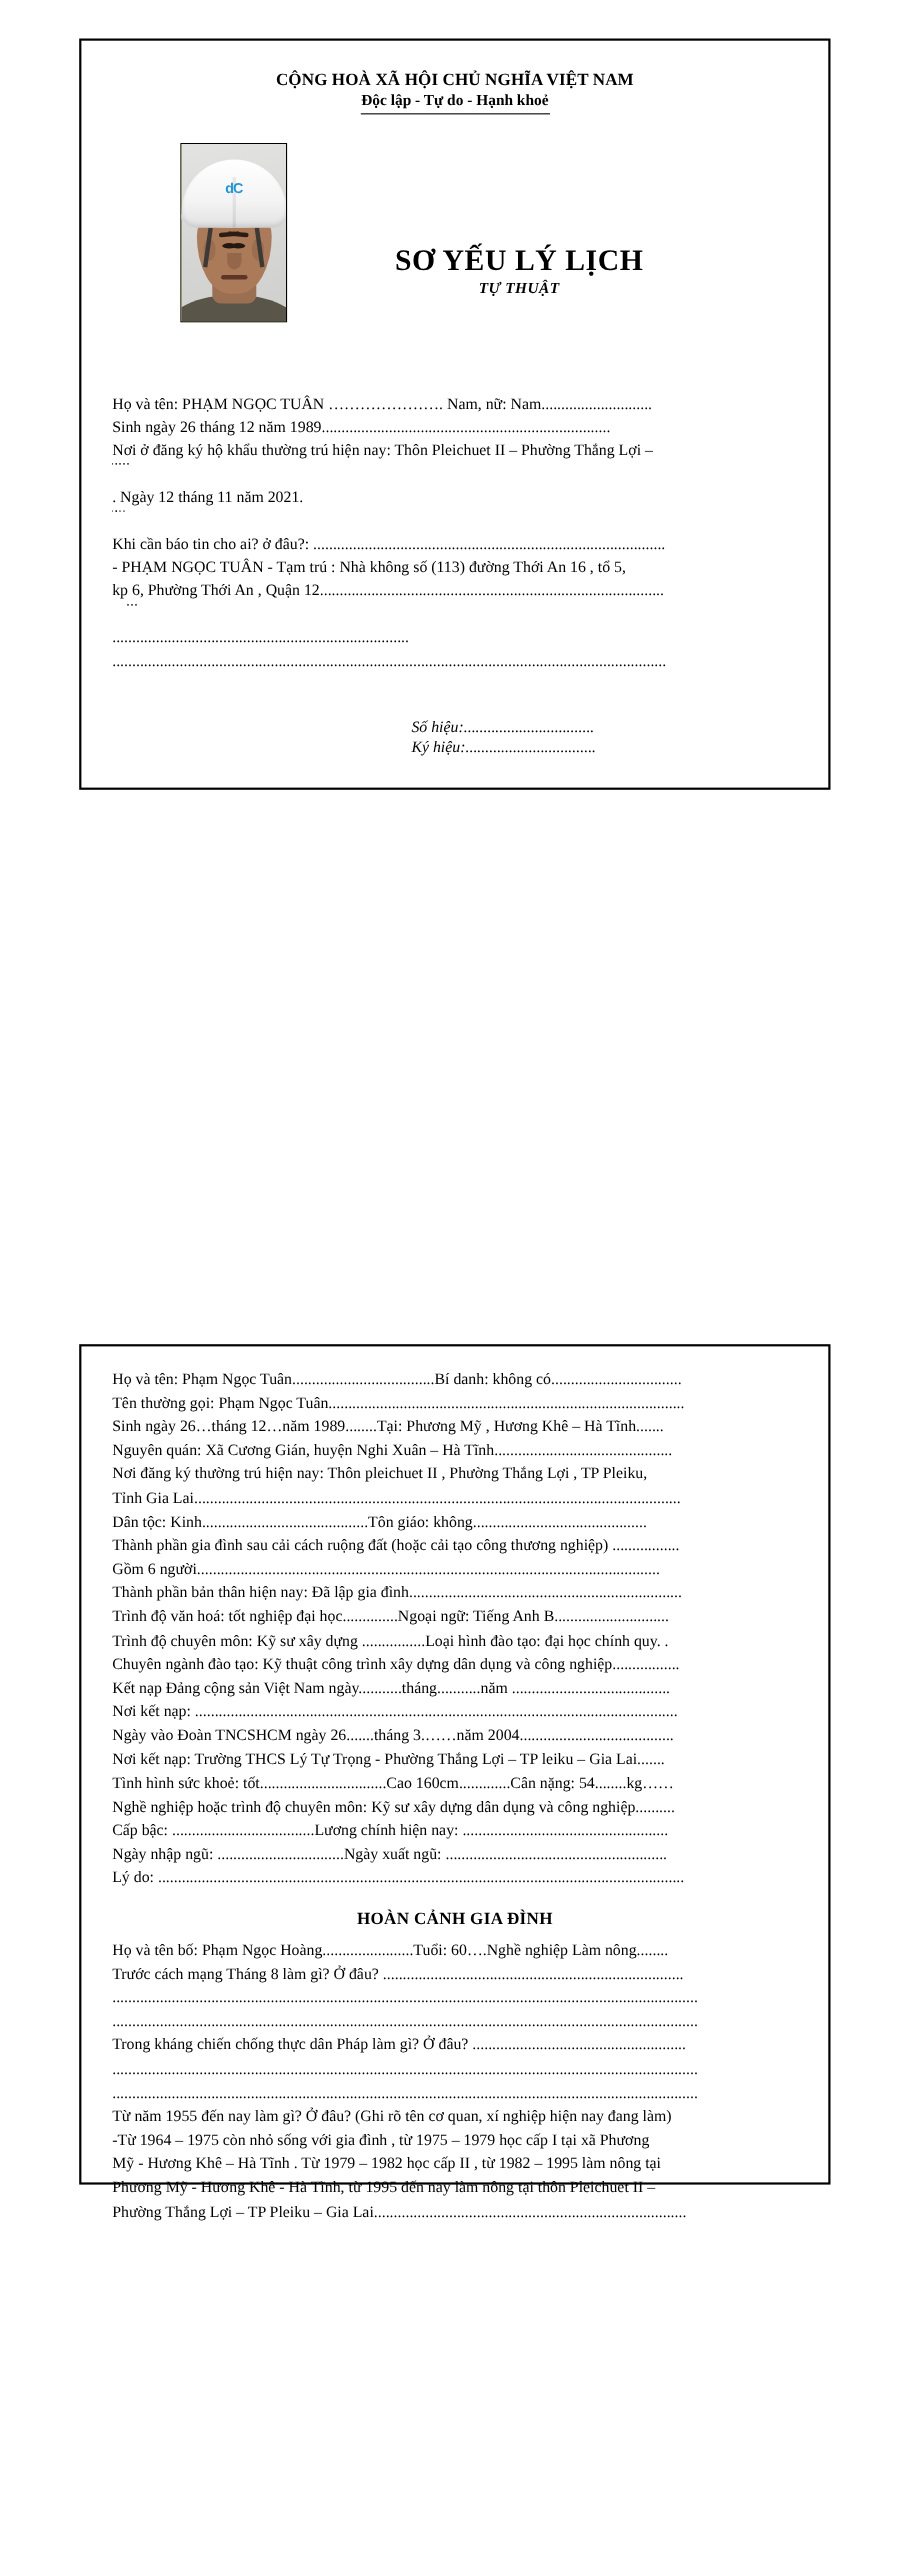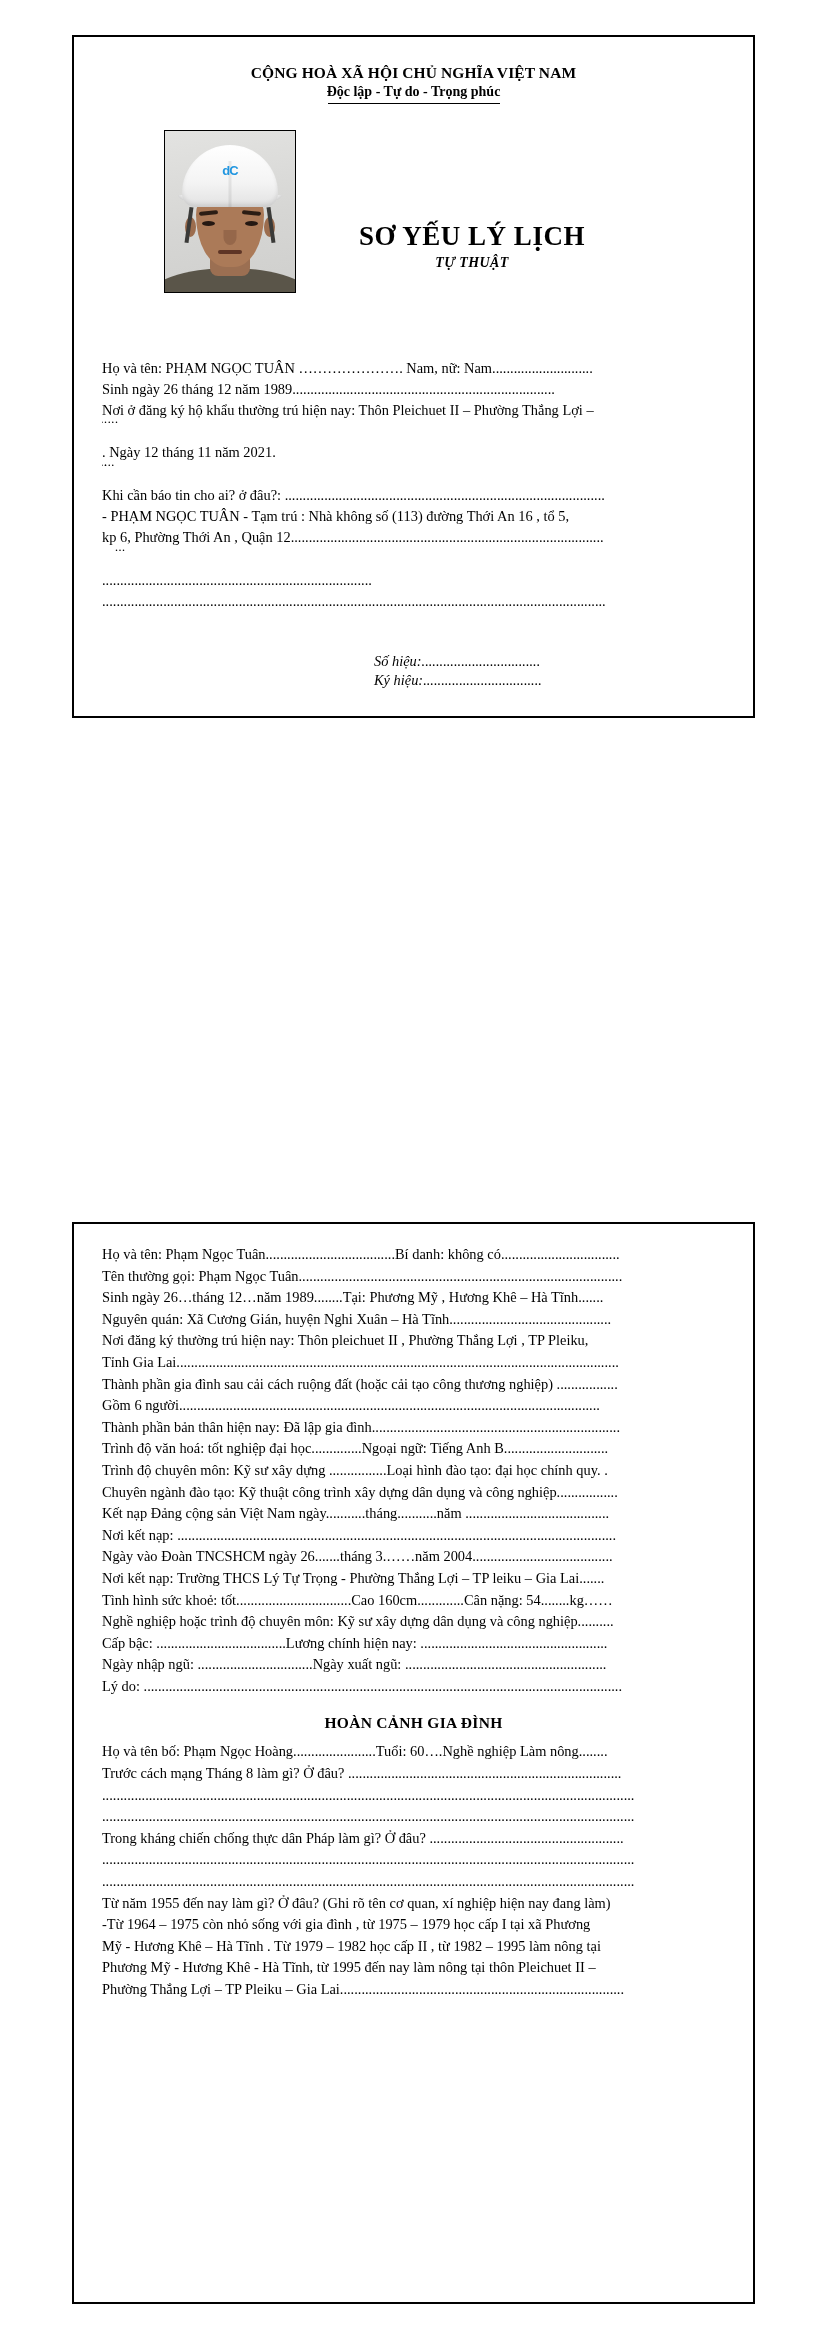--- a/index.html
+++ b/index.html
@@ -32,21 +32,21 @@
   #page-1 {
     left: 72px;
     top: 35px;
     width: 683px;
     height: 683px;
   }
   #page-2 {
     left: 72px;
     top: 1222px;
     width: 683px;
-    height: 1082px;
+    height: 764px;
   }
 
   .page-inner {
     position: relative;
     width: 100%;
     height: 100%;
     padding: 18px 28px 22px 28px;
     box-sizing: border-box;
   }
 
@@ -78,21 +78,21 @@
   .photo-title-row {
     position: relative;
     margin-top: 26px;
     height: 220px;
   }
 
   .photo-frame {
     position: absolute;
     left: 62px;
     top: 0;
-    width: 132px;
+    width: 97px;
     height: 163px;
     border: 1.5px solid #000;
     box-sizing: border-box;
     overflow: hidden;
     background: #fef9c3;
   }
   
   .ph-bg {
     position: absolute; inset: 0;
     background: linear-gradient(170deg,#e3e3e1 0%,#d6d6d4 55%,#cfcfcd 100%);
@@ -309,21 +309,21 @@
 </head>
 <body>
 
 <div class="doc">
 
   <div class="page" id="page-1">
     <div class="page-inner">
 
       <div class="nat-head">
         <div class="nat-line1">CỘNG HOÀ XÃ HỘI CHỦ NGHĨA VIỆT NAM</div>
-        <div class="nat-line2">Độc lập - Tự do - Trọng phúc</div>
+        <div class="nat-line2">Độc lập - Tự do - Hạnh khoẻ</div>
         <div class="nat-rule"></div>
       </div>
 
       <div class="photo-title-row">
 
         <div class="photo-frame">
           <div class="ph-bg"></div>
           <div class="ph-shoulders"></div>
           <div class="ph-neck"></div>
           <div class="ph-face"></div>
@@ -389,20 +389,21 @@
   <div class="page" id="page-2">
     <div class="page-inner">
 
       <div class="p2-body">
         <div class="fline">Họ và tên:  Phạm Ngọc Tuân....................................Bí danh: không có.................................</div>
         <div class="fline">Tên thường gọi:  Phạm Ngọc Tuân..........................................................................................</div>
         <div class="fline">Sinh ngày  26…tháng  12…năm  1989........Tại: Phương Mỹ , Hương Khê – Hà Tĩnh.......</div>
         <div class="fline">Nguyên quán:   Xã  Cương Gián, huyện Nghi Xuân – Hà Tĩnh.............................................</div>
         <div class="fline">Nơi đăng ký thường trú hiện nay:   Thôn pleichuet II , Phường Thắng Lợi , TP Pleiku,</div>
         <div class="fline">Tỉnh Gia Lai...........................................................................................................................</div>
+        <div class="fline">Dân tộc:   Kinh..........................................Tôn giáo:  không............................................</div>
         <div class="fline">Thành phần gia đình sau cải cách ruộng đất (hoặc cải tạo công thương nghiệp) .................</div>
         <div class="fline">   Gồm 6 người.....................................................................................................................</div>
         <div class="fline">Thành phần bản thân hiện nay:  Đã lập gia đình.....................................................................</div>
         <div class="fline">Trình độ văn hoá:  tốt nghiệp đại học..............Ngoại ngữ: Tiếng Anh B.............................</div>
         <div class="fline">Trình độ chuyên môn: Kỹ sư  xây dựng ................Loại hình đào tạo:  đại học chính quy. .</div>
         <div class="fline">Chuyên ngành đào tạo: Kỹ thuật công trình xây dựng dân dụng và công nghiệp.................</div>
         <div class="fline"> Kết nạp Đảng cộng sản Việt Nam ngày...........tháng...........năm ........................................</div>
         <div class="fline">Nơi kết nạp: ..........................................................................................................................</div>
         <div class="fline">Ngày vào Đoàn TNCSHCM ngày 26.......tháng 3.……năm  2004.......................................</div>
         <div class="fline">Nơi kết nạp: Trường THCS  Lý Tự Trọng  - Phường Thắng Lợi – TP leiku – Gia Lai.......</div>

